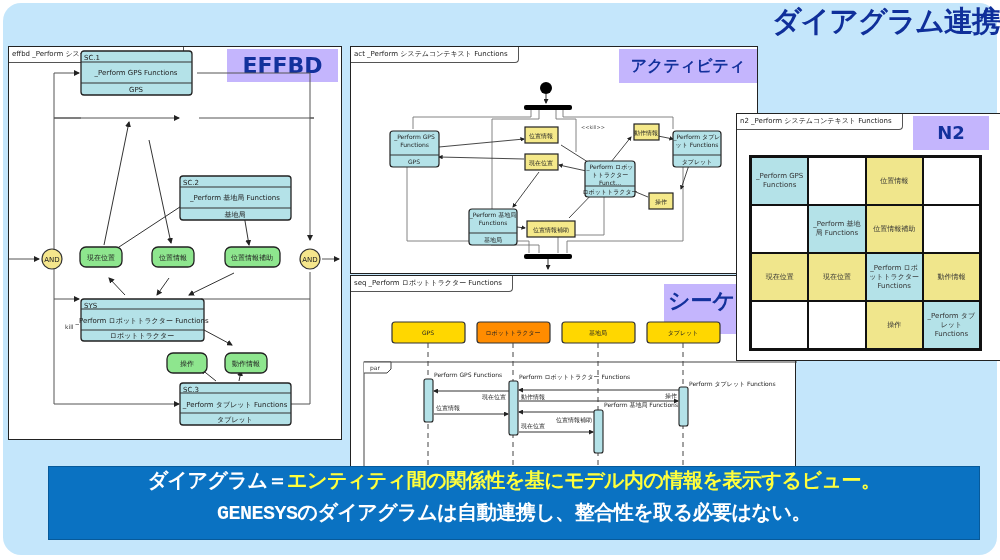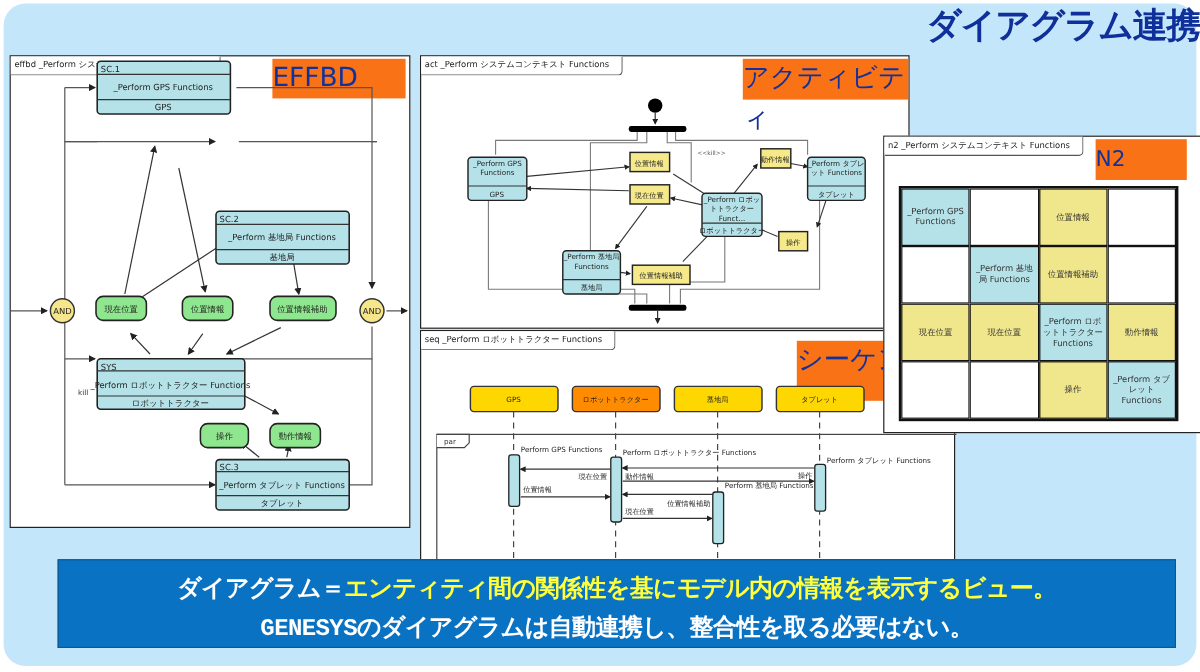--- a/index.html
+++ b/index.html
@@ -1,29 +1,29 @@
 <!DOCTYPE html>
 <html><head>
 <meta charset="utf-8">
 <style>
   html,body{margin:0;padding:0;}
   body{width:1000px;height:560px;background:#ffffff;position:relative;overflow:hidden;font-family:"DejaVu Sans",sans-serif;}
   .bg{position:absolute;left:3px;top:3px;width:994px;height:552px;background:#c4e6fb;border-radius:18px;}
   .title{position:absolute;left:0;top:2px;width:1000px;text-align:right;font-size:29px;font-weight:bold;color:#0f2f9a;letter-spacing:-1px;font-family:"DejaVu Sans",sans-serif;}
   .panel{position:absolute;background:#fff;border:1px solid #222;box-sizing:border-box;}
   .frame-tab{position:absolute;left:0;top:0;height:15px;padding:0 10px 0 3px;font-size:7px;line-height:15px;color:#222;background:#fff;border-right:1px solid #555;border-bottom:1px solid #555;white-space:nowrap;border-bottom-right-radius:4px;}
-  .badge{position:absolute;background:#f97316;color:#13319c;font-weight:normal;text-align:left;font-family:"DejaVu Sans",sans-serif;}
+  .badge{position:absolute;background:#c4b5fd;color:#13319c;font-weight:bold;text-align:center;font-family:"DejaVu Sans",sans-serif;}
   svg text{font-family:"DejaVu Sans",sans-serif;}
   .n2-grid{position:absolute;left:12px;top:41px;width:233px;height:196px;display:grid;grid-template-columns:repeat(4,1fr);grid-template-rows:repeat(4,1fr);border:2px solid #111;box-sizing:border-box;}
   .n2-cell{border:1px solid #111;display:flex;align-items:center;justify-content:center;text-align:center;font-size:7px;line-height:9px;color:#333;padding:2px;box-sizing:border-box;}
   .n2-cell.func{background:#b4e2e8;}
   .n2-cell.item{background:#f0e68c;}
   .n2-cell.empty{background:#fff;}
   .footer{position:absolute;left:48px;top:466px;width:932px;height:74px;background:#0a72c2;border:1px solid #075a9a;box-sizing:border-box;text-align:center;color:#fff;font-weight:bold;}
-  .footer .l1{font-size:20px;margin-top:10px;letter-spacing:-0.5px;}
+  .footer .l1{font-size:20px;margin-top:0;letter-spacing:-0.5px;}
   .footer .l2{font-size:20px;margin-top:5px;letter-spacing:-0.5px;font-family:Liberation Mono, monospace;}
   .footer .hl{color:#ffff3c;}
 </style>
 </head>
 <body>
 
 <div class="bg"></div>
 <div class="title">ダイアグラム連携</div>
 
 <div class="panel" style="left:8px;top:46px;width:334px;height:394px;">
@@ -128,21 +128,21 @@
     <g>
       <circle cx="301" cy="212" r="10" fill="#f5e68c" stroke="#333" stroke-width="1.2"></circle>
       <text x="301" y="215" font-size="7" text-anchor="middle" fill="#222">AND</text>
     </g>
     <text x="56" y="282" font-size="6" fill="#333">kill</text>
   </svg>
 </div>
 
 <div class="panel" style="left:350px;top:46px;width:408px;height:228px;">
   <div class="frame-tab">act _Perform システムコンテキスト Functions</div>
-  <div class="badge" style="left:268px;top:2px;width:138px;height:34px;font-size:22px;line-height:34px;">アクティビティ</div>
+  <div class="badge" style="left:268px;top:2px;width:138px;height:34px;font-size:16px;line-height:34px;">アクティビティ</div>
   <svg width="408" height="228" style="position:absolute;left:0;top:0;">
     <defs>
       <marker id="ah2" markerWidth="5" markerHeight="5" refX="4" refY="2.5" orient="auto">
           <path d="M0,0 L5,2.5 L0,5 z" fill="#222"></path>
         </marker>
     </defs>
     <circle cx="195" cy="41" r="6" fill="#000"></circle>
     <line x1="195" y1="47" x2="195" y2="56" stroke="#333" marker-end="url(#ah2)"></line>
     <rect x="173" y="58" width="48" height="5" rx="2" fill="#000"></rect>
     <rect x="173" y="207" width="48" height="5" rx="2" fill="#000"></rect>

